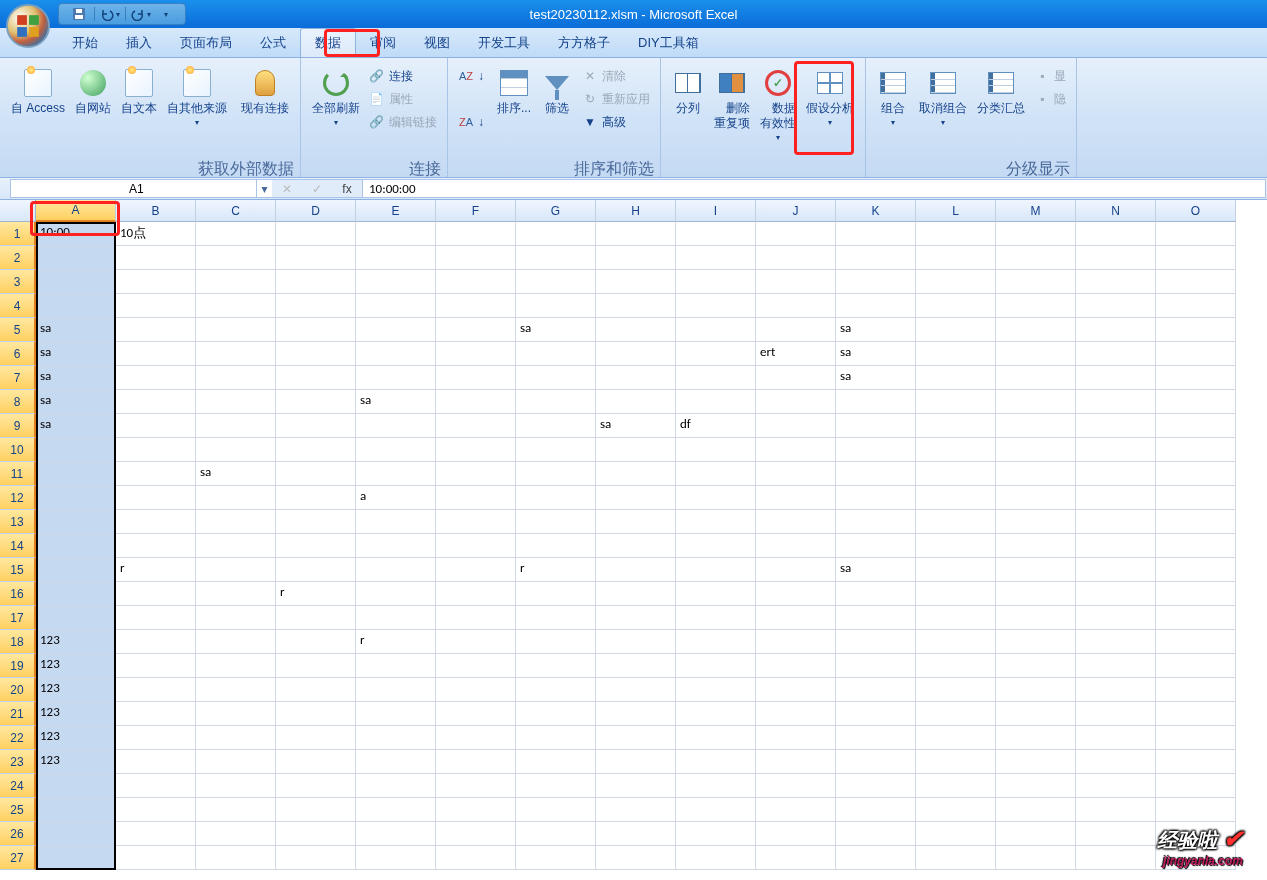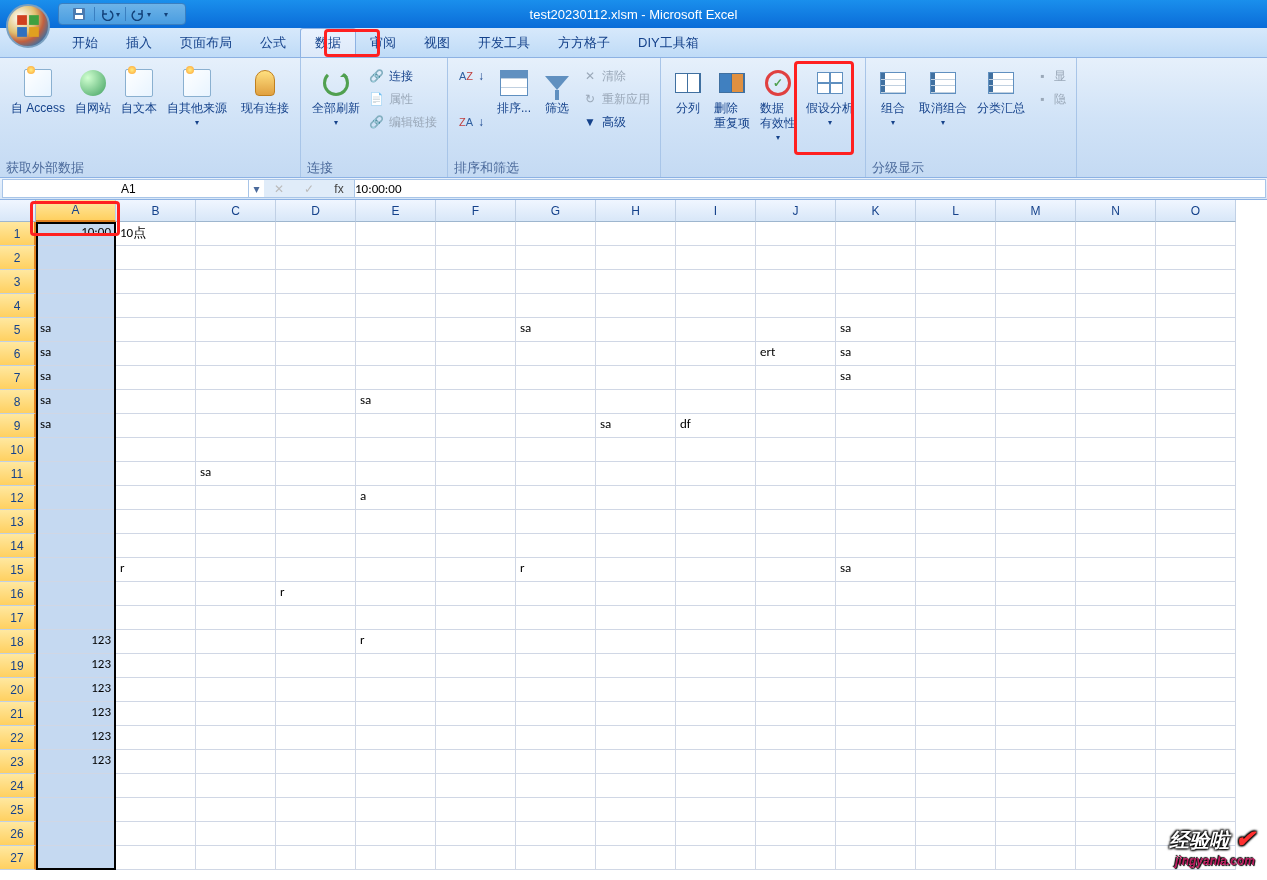--- a/index.html
+++ b/index.html
@@ -14,58 +14,58 @@
 .qat .dd{font-size:8px;color:#13427a;margin-left:2px}
 .title-text{position:absolute;left:50%;transform:translateX(-50%);color:#fff;font-size:13px}
 
 .tabs-row{height:30px;background:linear-gradient(to bottom,#d7e9fb,#bfdbf7);display:flex;align-items:flex-end;padding-left:58px;border-bottom:1px solid #8db2e3}
 .tab{padding:5px 14px;color:#15428b;font-size:13px;cursor:pointer}
 .tab.active{background:linear-gradient(to bottom,#eaf2fe,#dce9f9);border:1px solid #8db2e3;border-bottom:none;border-radius:3px 3px 0 0;color:#15428b}
 
 .ribbon{height:120px;background:linear-gradient(to bottom,#e6f0fb,#d1e3f7 50%,#c4daf3);display:flex;border-bottom:1px solid #8db2e3;position:relative}
 .group{border-right:1px solid #a8c5e8;padding:2px 6px 0 6px;display:flex;flex-direction:column;height:100%}
 .group-content{flex:1;display:flex;align-items:flex-start;padding-top:4px}
-.group-label{text-align:left;color:#4b6a9b;font-size:13px;padding:2px 0;height:20px}
+.group-label{text-align:right;color:#4b6a9b;font-size:16px;padding:2px 0;height:20px}
 .big-btn{display:flex;flex-direction:column;align-items:center;justify-content:flex-start;padding:2px 4px;min-width:40px;height:88px;cursor:pointer;border:1px solid transparent;border-radius:3px}
 .big-btn .icn{width:32px;height:32px;display:flex;align-items:center;justify-content:center;margin-bottom:2px}
-.big-btn .lbl{color:#15428b;font-size:12px;text-align:left;line-height:15px}
+.big-btn .lbl{color:#15428b;font-size:12px;text-align:right;line-height:15px}
 .big-btn .dd-arrow{font-size:8px;color:#15428b;margin-top:2px}
 .small-list{display:flex;flex-direction:column;justify-content:flex-start;height:88px;padding-top:2px;gap:3px}
 .small-btn{display:flex;align-items:center;padding:2px 4px;cursor:pointer;color:#15428b;font-size:12px;height:20px}
 .small-btn.disabled{color:#9aa8b8}
 .small-btn .si{width:16px;height:16px;margin-right:4px;display:flex;align-items:center;justify-content:center}
 .vsep{width:4px}
 
 .hl-red{border:3px solid #ff2020;border-radius:4px;position:absolute;pointer-events:none;z-index:15}
 
 .fbar{height:22px;display:flex;align-items:stretch;border-bottom:1px solid #8db2e3;background:linear-gradient(to bottom,#e8f1fc,#d8e7f8)}
-.namebox{width:262px;display:flex;align-items:center;background:#fff;border:1px solid #a8c5e8;border-right:none;margin:1px 0 1px 2px}
+.namebox{width:262px;display:flex;align-items:center;background:#fff;border:1px solid #a8c5e8;border-right:none;margin:1px 0 1px 10px}
 .namebox input{border:none;outline:none;width:100%;padding-left:118px;font-size:12px;background:transparent}
 .namebox .ndd{width:18px;display:flex;align-items:center;justify-content:center;border-left:1px solid #a8c5e8;height:100%;color:#4b6a9b}
 .fbar-btns{display:flex;align-items:center;border:1px solid #a8c5e8;border-left:none;border-right:none;background:#e0ecf9;margin:1px 0}
 .fbar-btns .fb{width:30px;display:flex;align-items:center;justify-content:center;color:#888;height:100%}
 .fbar-btns .fx{color:#444;font-size:12px}
-.fcell{flex:1;background:#fff;border:1px solid #a8c5e8;margin:1px 1px 1px 0;display:flex;align-items:center;padding-left:0;font-size:13px;font-family:Calibri,Tahoma}
+.fcell{flex:1;background:#fff;border:1px solid #a8c5e8;margin:1px 1px 1px 0;display:flex;align-items:center;padding-left:6px;font-size:13px;font-family:Calibri,Tahoma}
 
 .grid-area{display:flex;background:#fff}
 .corner{width:36px;height:22px;background:linear-gradient(to bottom,#f0f6ff,#d8e7f8);border-right:1px solid #9eb6ce;border-bottom:1px solid #9eb6ce}
 .col-headers{display:flex;height:22px}
 .col-h{background:linear-gradient(to bottom,#f0f6ff,#d8e7f8);border-right:1px solid #c0d0e5;border-bottom:1px solid #9eb6ce;display:flex;align-items:center;justify-content:center;color:#15428b;font-size:12px;width:80px;position:relative}
 .col-h.sel{background:linear-gradient(to bottom,#ffe8a0,#ffd060);border-bottom:2px solid #e08020}
 .row-headers{display:flex;flex-direction:column;width:36px}
 .row-h{height:24px;background:linear-gradient(to bottom,#f0f6ff,#d8e7f8);border-right:1px solid #9eb6ce;border-bottom:1px solid #c0d0e5;display:flex;align-items:center;justify-content:center;color:#15428b;font-size:12px}
 .row-h.sel{background:linear-gradient(to bottom,#ffe8a0,#ffd060);border-right:2px solid #e08020}
 .cells{position:relative}
 .cell-row{display:flex;height:24px}
 .cell{width:80px;height:24px;border-right:1px solid #d0d7e5;border-bottom:1px solid #d0d7e5;padding:2px 4px;font-family:Calibri,Arial;font-size:13px;overflow:hidden;white-space:nowrap}
 .cell.sel{background:#c5d9f1}
-.cell.num{text-align:right}
+.cell.num{}
 .col-sel-border{position:absolute;border:2px solid #000;pointer-events:none;z-index:5}
 
-.watermark{position:fixed;right:12px;bottom:12px;z-index:100;text-align:right}
+.watermark{position:fixed;right:24px;bottom:12px;z-index:100;text-align:right}
 .watermark .w1{font-size:20px;font-weight:bold;color:#fff;text-shadow:1px 1px 2px #000,-1px -1px 2px #000,1px -1px 2px #000,-1px 1px 2px #000;font-style:italic}
 .watermark .w1 .chk{color:#ff3030;font-size:24px}
 .watermark .w2{font-size:12px;color:#be185d;text-shadow:1px 1px 1px #000,-1px -1px 1px #000;font-style:italic;font-weight:bold}
 
 .icon-sheet{width:28px;height:28px;background:linear-gradient(135deg,#fff,#e8f4ff);border:1px solid #8ab0d0;border-radius:2px;position:relative}
 .icon-sheet::before{content:"";position:absolute;top:-4px;left:2px;width:8px;height:8px;background:radial-gradient(circle,#ffeb80,#ffa030);border-radius:50%}
 .icon-globe{width:26px;height:26px;border-radius:50%;background:radial-gradient(circle at 30% 30%,#d0ffd0,#40a060)}
 .icon-db{width:20px;height:26px;background:linear-gradient(to bottom,#ffe080,#e0a040);border-radius:10px 10px 4px 4px;border:1px solid #c08020}
 .icon-refresh{width:26px;height:26px;border-radius:50%;border:3px solid #50a050;border-top-color:transparent;position:relative}
 .icon-refresh::after{content:"";position:absolute;top:-4px;right:-2px;border:4px solid transparent;border-bottom-color:#50a050}

